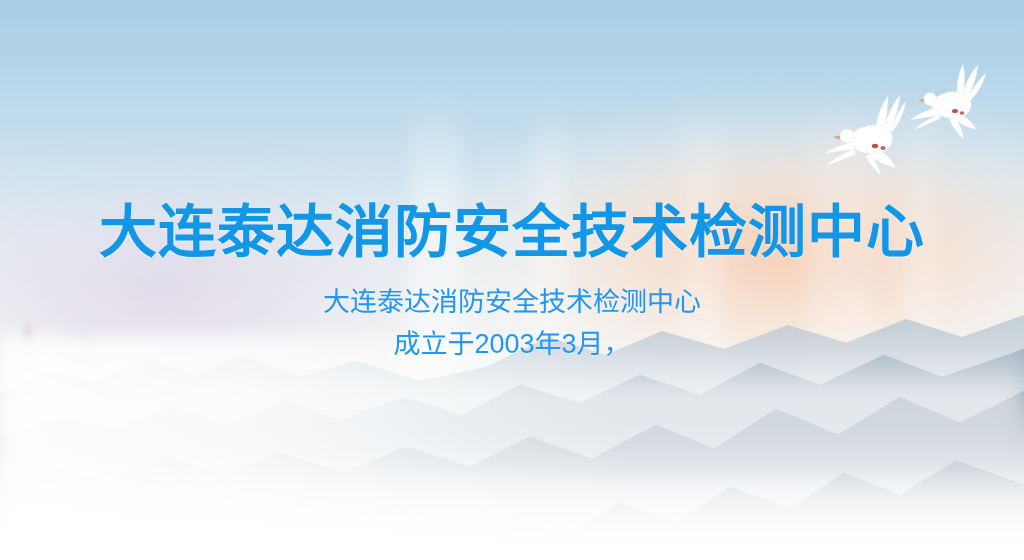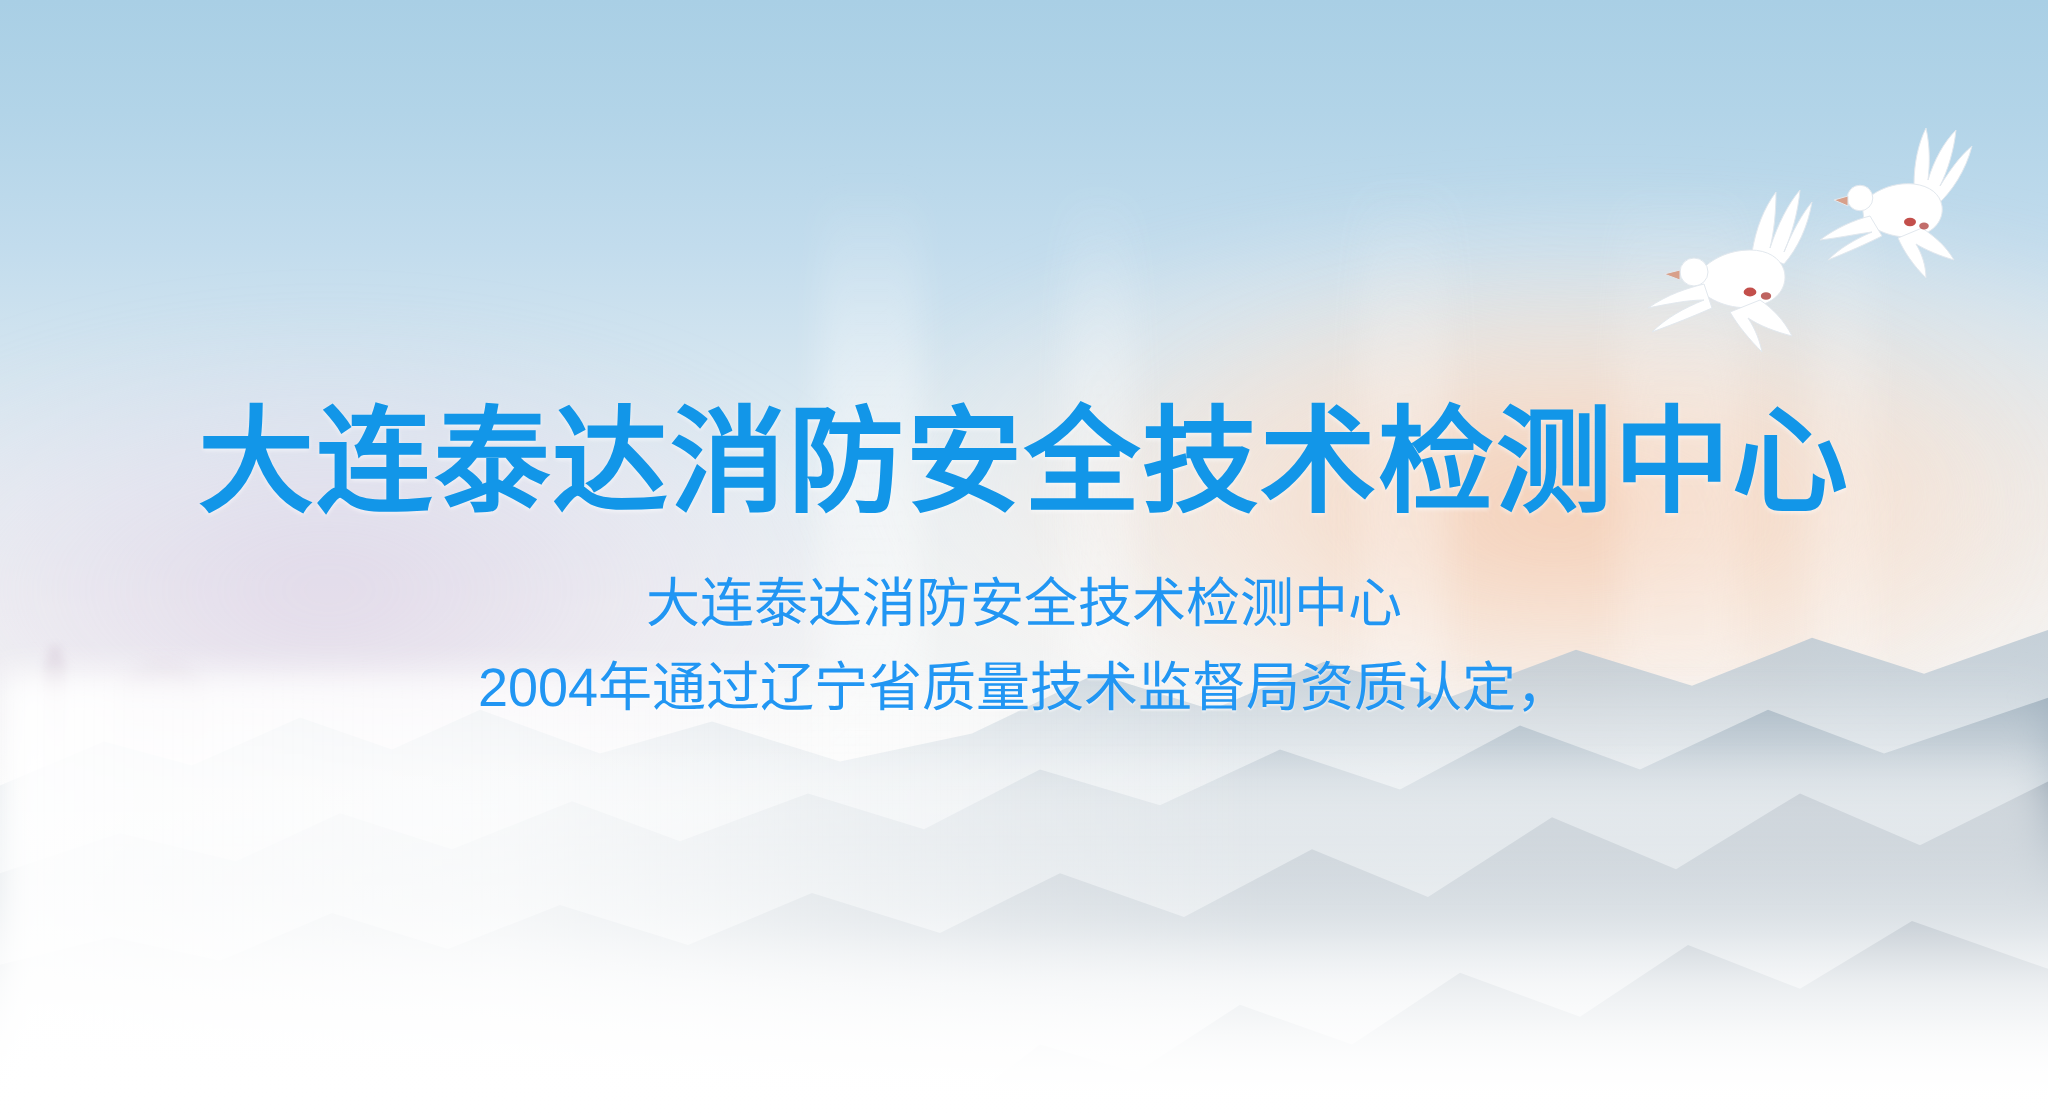--- a/index.html
+++ b/index.html
@@ -376,17 +376,17 @@
       <ellipse cx="57" cy="51" rx="2.4" ry="1.7" fill="#a8302c" opacity="0.7"></ellipse>
     </svg>
   </div>
 
   <div class="content">
 
     <h1 class="main-title">大连泰达消防安全技术检测中心</h1>
 
     <div class="subtext">
       <div class="line">大连泰达消防安全技术检测中心</div>
-      <div class="line">2004年通过辽宁省质量技术监督局资质认定，</div>
+      <div class="line">成立于2003年3月，</div>
     </div>
 
   </div>
 </div>
 
 </body></html>

